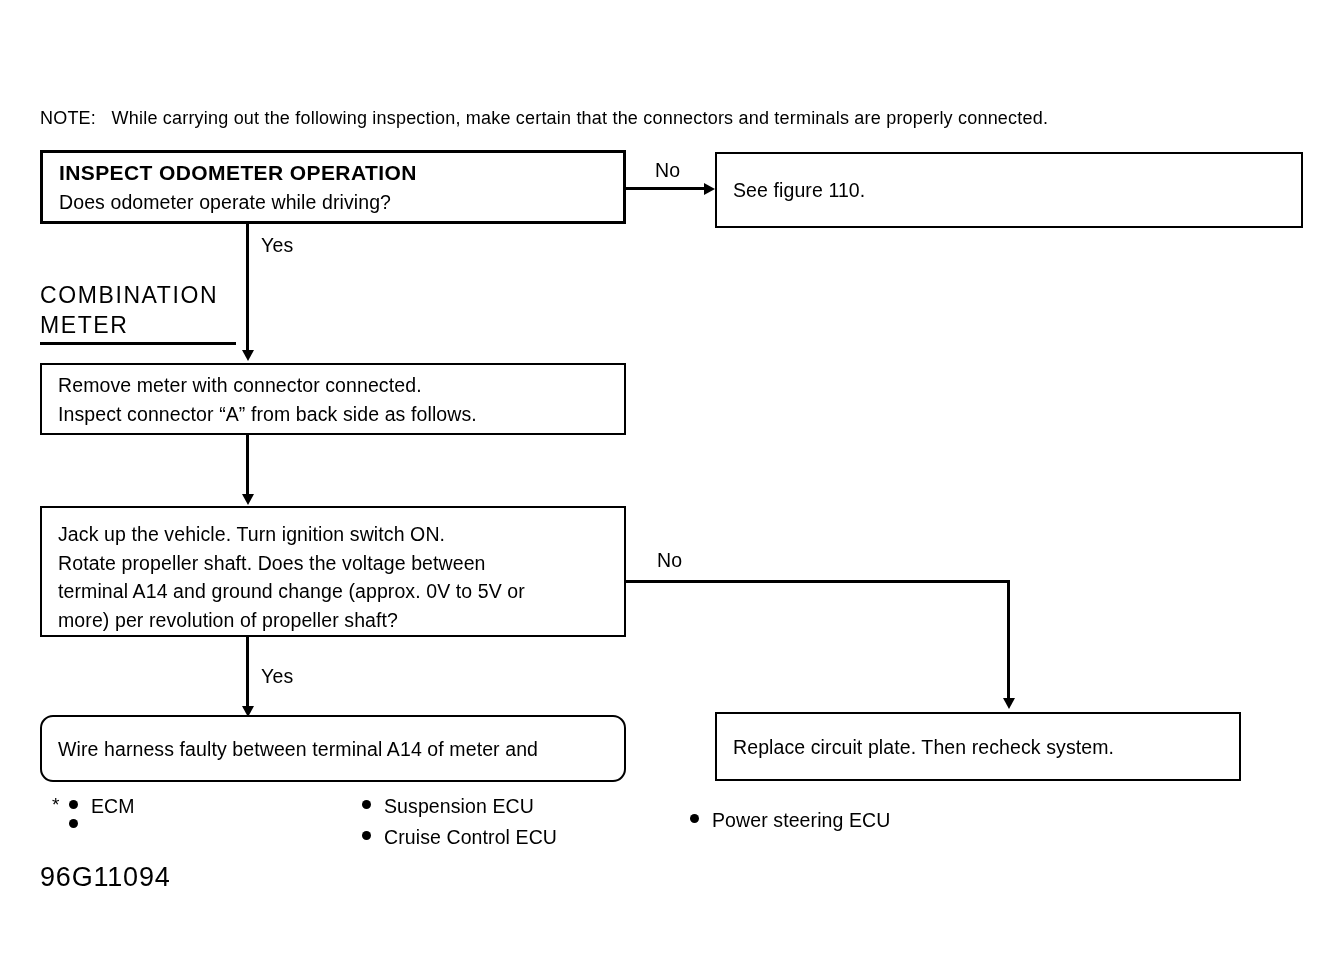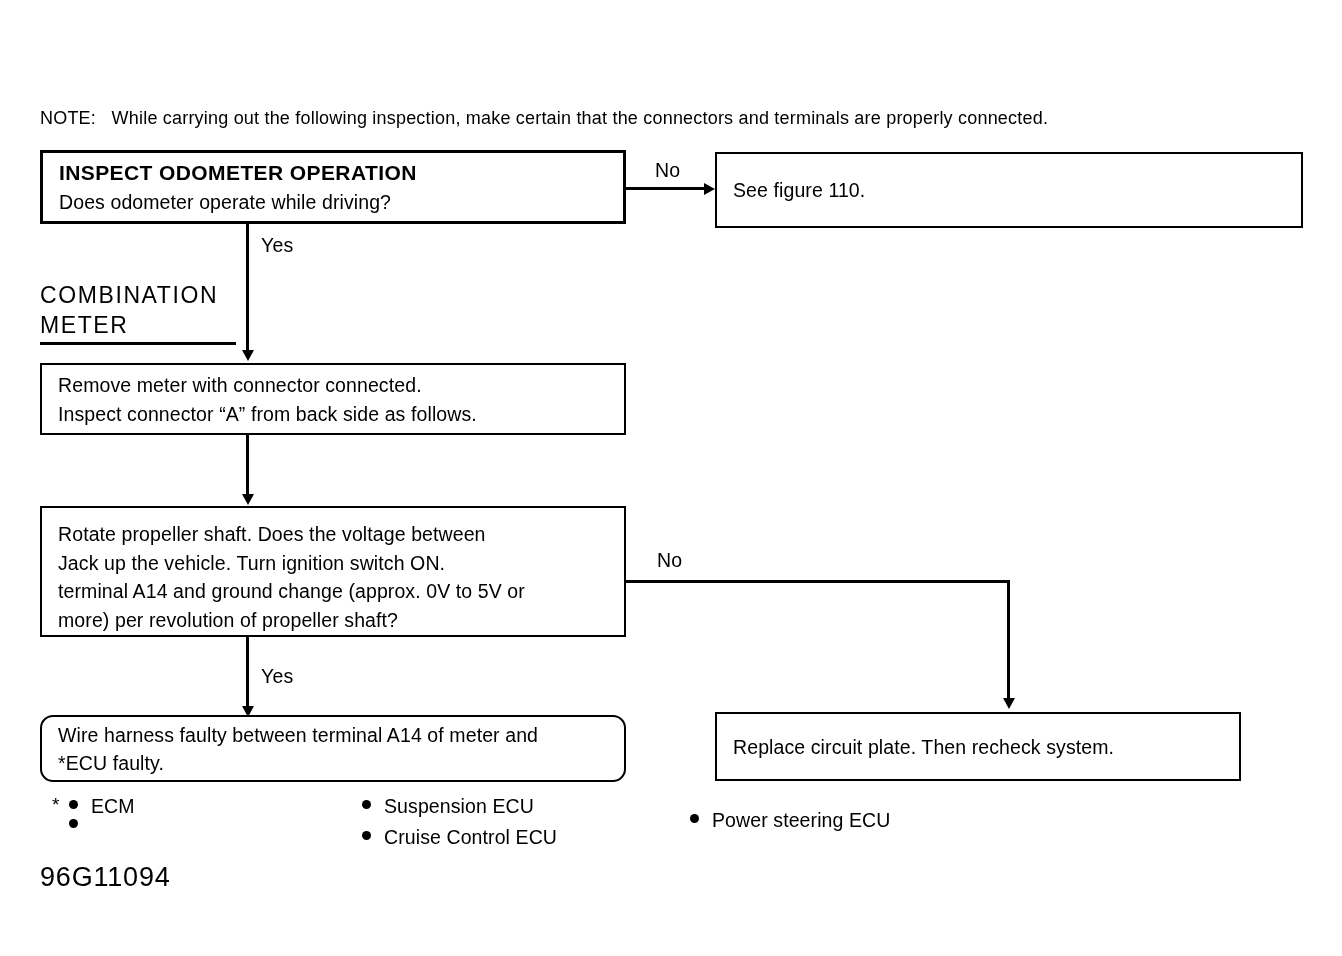--- a/index.html
+++ b/index.html
@@ -210,40 +210,39 @@
       <span class="line">Remove meter with connector connected.</span>
       <span class="line">Inspect connector “A” from back side as follows.</span>
     </div>
   </div>
 
   <div class="vline" style="left:246px; top:435px; width:3px; height:61px;"></div>
   <div class="arrow-down" style="left:241.5px; top:494px;"></div>
 
   <div class="box" style="left:40px; top:506px; width:586px; height:131px;">
     <div class="box-inner topalign">
+      <span class="line">Jack up the vehicle. Turn ignition switch ON.</span>
       <span class="line">Rotate propeller shaft. Does the voltage between</span>
-      <span class="line">Jack up the vehicle. Turn ignition switch ON.</span>
       <span class="line">terminal A14 and ground change (approx. 0V to 5V or</span>
       <span class="line">more) per revolution of propeller shaft?</span>
     </div>
   </div>
 
   <div class="hline" style="left:626px; top:580px; width:384px;"></div>
   <div class="vline" style="left:1007px; top:580px; width:3px; height:120px;"></div>
   <div class="arrow-down" style="left:1002.5px; top:698px;"></div>
   <div class="edge-label" style="left:657px; top:549px;">No</div>
 
   <div class="vline" style="left:246px; top:637px; width:3px; height:76px;"></div>
   <div class="arrow-down" style="left:241.5px; top:706px;"></div>
   <div class="edge-label" style="left:261px; top:665px;">Yes</div>
 
   <div class="box" style="left:40px; top:715px; width:586px; height:67px;border-radius:13px;">
     <div class="box-inner">
       <span class="line">Wire harness faulty between terminal A14 of meter and</span>
-      <span class="line">*ECU faulty.</span>
     </div>
   </div>
 
   <div class="box" style="left:715px; top:712px; width:526px; height:69px;padding-left:35px;">
     <div class="box-inner">
       <span class="line">Replace circuit plate. Then recheck system.</span>
     </div>
   </div>
 
   <div class="bullet-list" style="left:52px; top:792px; width:620px;">

